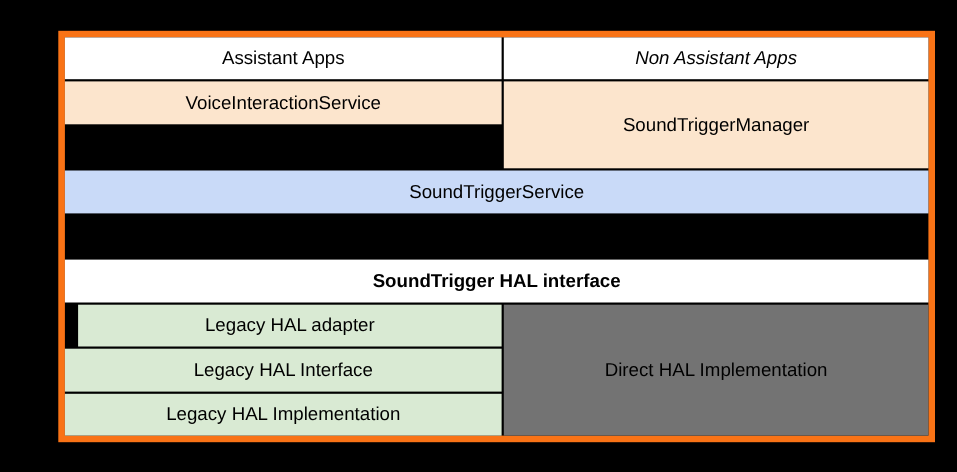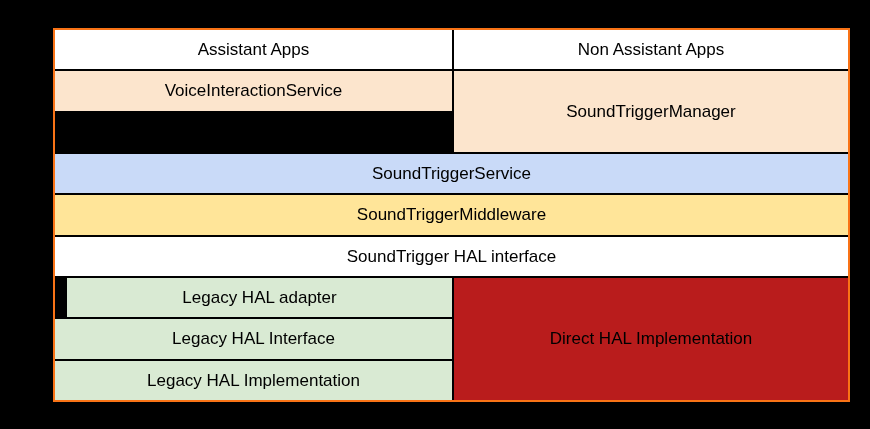--- a/index.html
+++ b/index.html
@@ -14,46 +14,46 @@
     overflow: hidden;
     font-family: "Liberation Sans", sans-serif;
   }
   .stack-table {
     position: absolute;
     left: 53px;
     top: 28px;
     width: 797px;
     height: 374px;
     box-sizing: border-box;
-    border: 2px solid #f97316;
+    border: 6px solid #f97316;
     background: #000000;
     display: grid;
     grid-template-columns: 397px 1fr;
     grid-template-rows: repeat(9, 1fr);
     gap: 2px;
   }
   .cell {
     display: flex;
     align-items: center;
     justify-content: center;
     text-align: center;
     font-size: 17px;
     color: #000000;
     line-height: 1.15;
     overflow: hidden;
   }
   
   .c-assistant        { grid-column: 1; grid-row: 1; }
-  .c-non-assistant    { grid-column: 2; grid-row: 1; }
+  .c-non-assistant    { grid-column: 2; grid-row: 1; font-style: italic; }
   .c-vis              { grid-column: 1; grid-row: 2; }
   .c-vims             { grid-column: 1; grid-row: 3; }
   .c-stm              { grid-column: 2; grid-row: 2 / span 2; }
   .c-sts              { grid-column: 1 / span 2; grid-row: 4; }
   .c-stmw             { grid-column: 1 / span 2; grid-row: 5; }
-  .c-halif            { grid-column: 1 / span 2; grid-row: 6; }
+  .c-halif            { grid-column: 1 / span 2; grid-row: 6; font-weight: bold; }
   .c-legacy-adapter   { grid-column: 1; grid-row: 7; }
   .c-legacy-interface { grid-column: 1; grid-row: 8; }
   .c-legacy-impl      { grid-column: 1; grid-row: 9; }
   .c-direct-impl      { grid-column: 2; grid-row: 7 / span 3; }
 </style>
 </head>
 <body>
 
 <div class="stack-table">
 
@@ -61,25 +61,24 @@
 
   <div class="cell c-non-assistant" style="background-color: rgb(255, 255, 255);">Non Assistant Apps</div>
 
   <div class="cell c-vis" style="background-color: rgb(252, 229, 205);">VoiceInteractionService</div>
 
   <div class="cell c-stm" style="background-color: rgb(252, 229, 205);">SoundTriggerManager</div>
 
 
   <div class="cell c-sts" style="background-color: rgb(201, 218, 248);">SoundTriggerService</div>
 
-  <div class="cell c-stmw" style="background-color: rgb(255, 229, 153);">SoundTriggerMiddleware</div>
 
   <div class="cell c-halif" style="background-color: rgb(255, 255, 255);">SoundTrigger HAL interface</div>
 
   <div class="cell c-legacy-adapter" style="background-color: rgb(217, 234, 211); margin-left: 12px;">Legacy HAL adapter</div>
 
-  <div class="cell c-direct-impl" style="background-color: #b91c1c;">Direct HAL Implementation</div>
+  <div class="cell c-direct-impl" style="background-color: #737373;">Direct HAL Implementation</div>
 
   <div class="cell c-legacy-interface" style="background-color: rgb(217, 234, 211);">Legacy HAL Interface</div>
 
   <div class="cell c-legacy-impl" style="background-color: rgb(217, 234, 211);">Legacy HAL Implementation</div>
 
 </div>
 
 </body></html>

